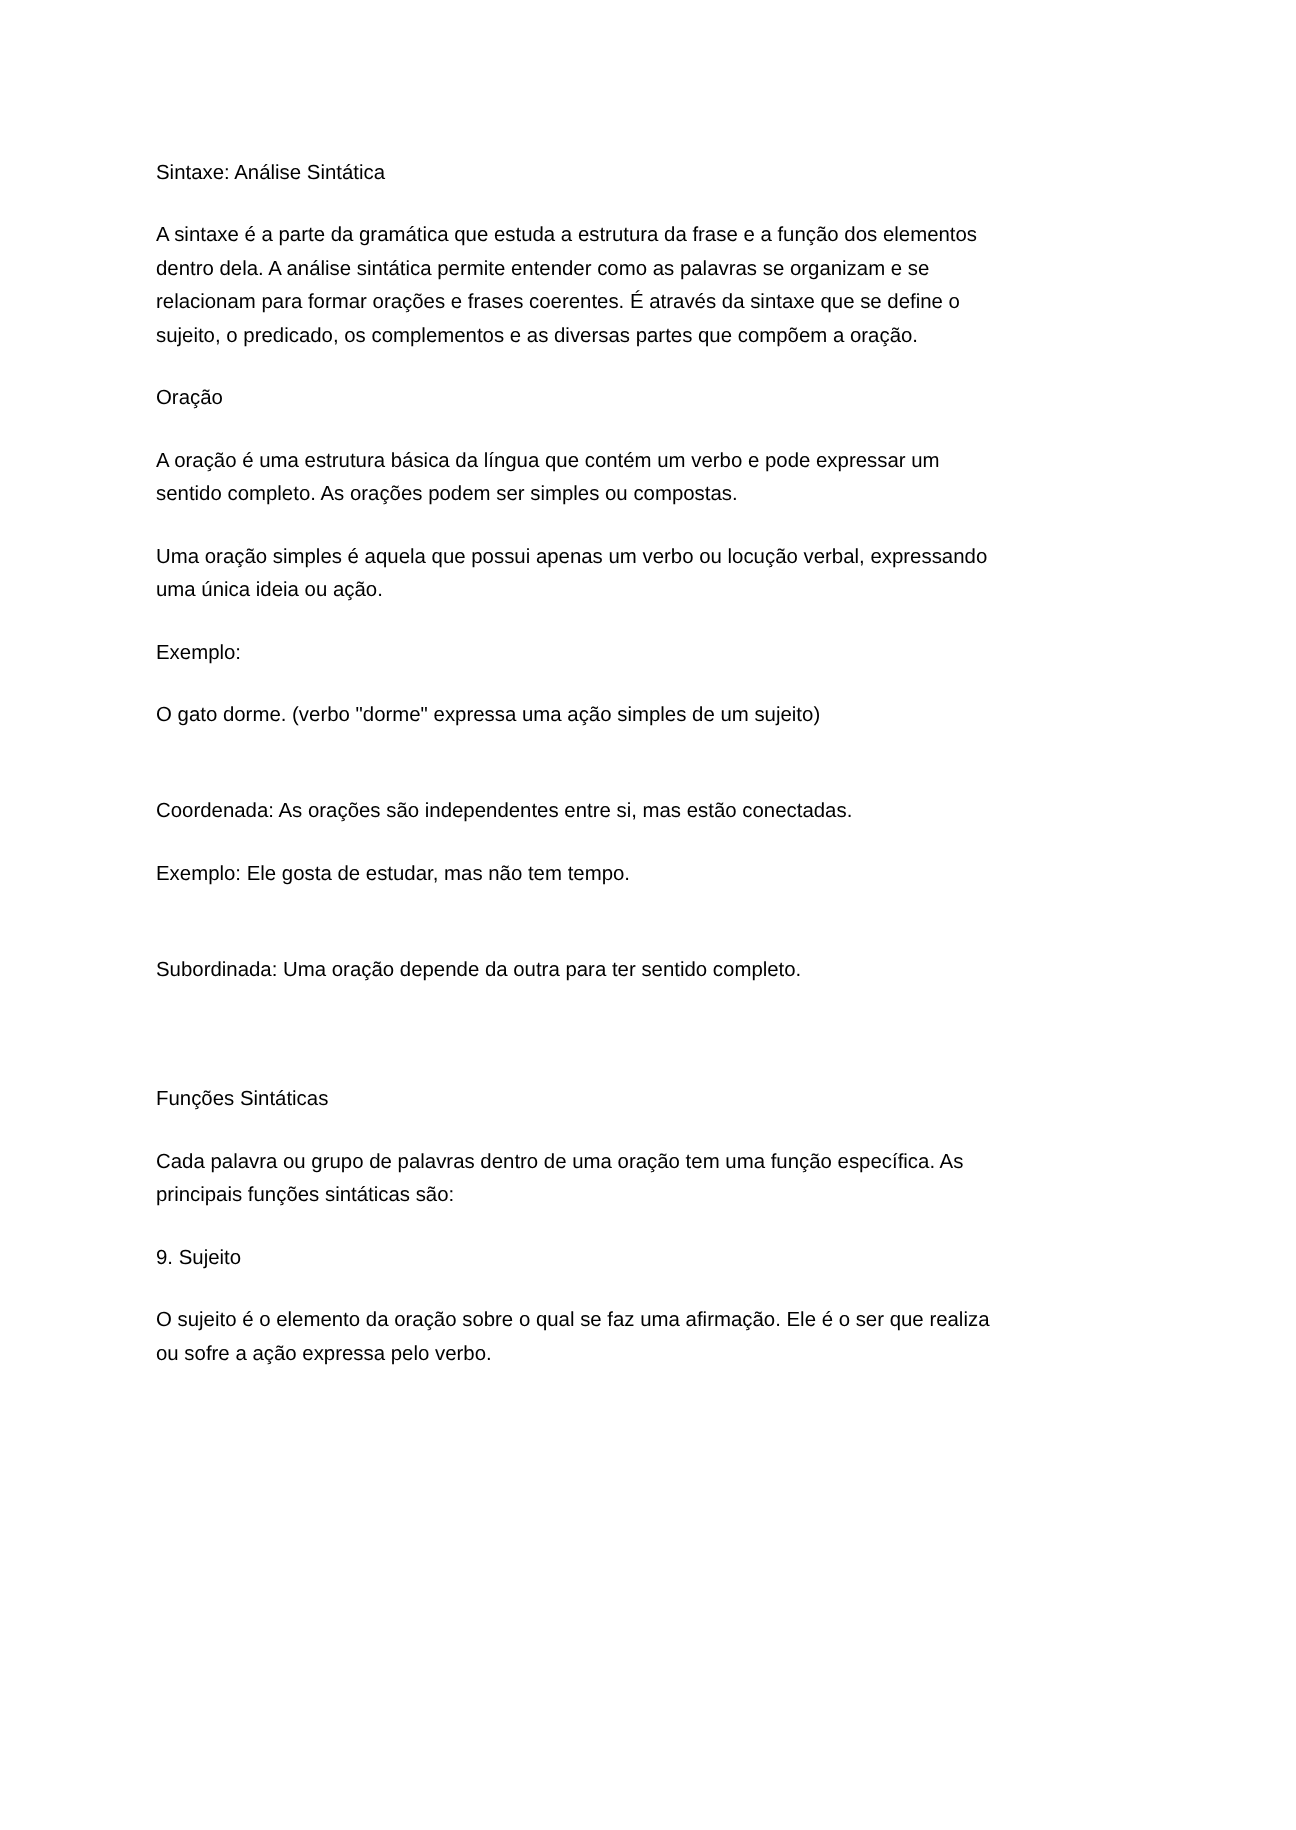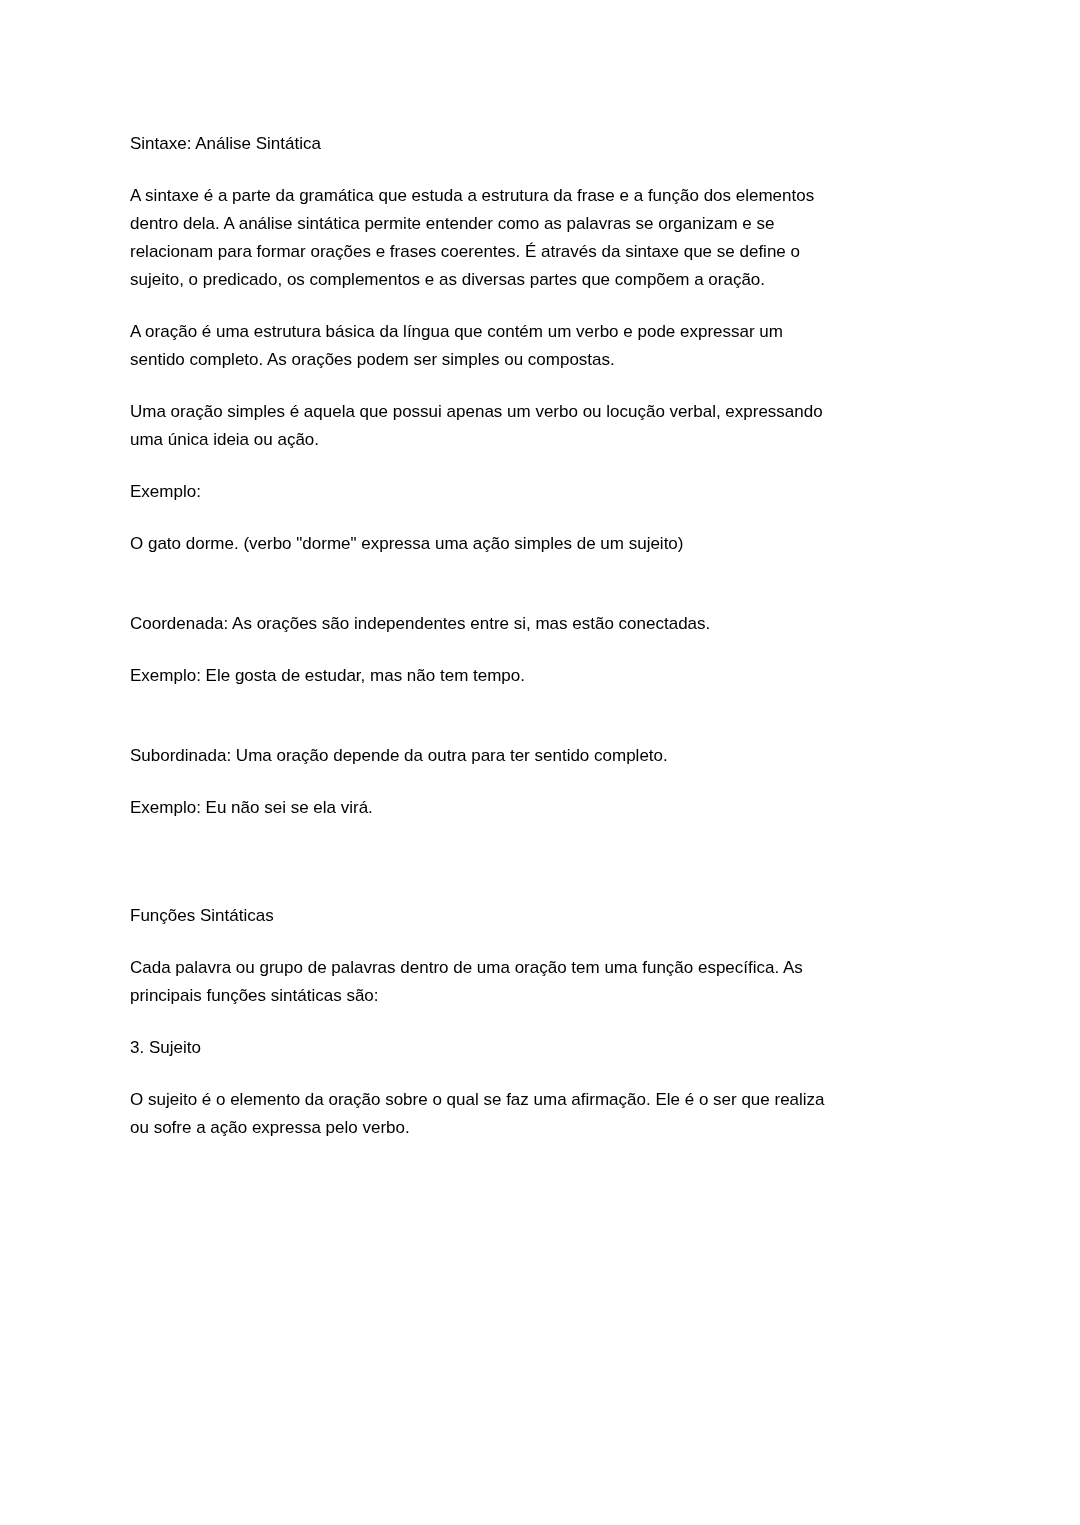--- a/index.html
+++ b/index.html
@@ -39,20 +39,21 @@
 <div class="page">
   <div class="content">
 
     <div class="para">Sintaxe: Análise Sintática</div>
 
     <div class="para">A sintaxe é a parte da gramática que estuda a estrutura da frase e a função dos elementos
 dentro dela. A análise sintática permite entender como as palavras se organizam e se
 relacionam para formar orações e frases coerentes. É através da sintaxe que se define o
 sujeito, o predicado, os complementos e as diversas partes que compõem a oração.</div>
 
+    <div class="para">Oração</div>
 
     <div class="para">A oração é uma estrutura básica da língua que contém um verbo e pode expressar um
 sentido completo. As orações podem ser simples ou compostas.</div>
 
 
     <div class="para">Uma oração simples é aquela que possui apenas um verbo ou locução verbal, expressando
 uma única ideia ou ação.</div>
 
     <div class="para">Exemplo:</div>
 
@@ -63,29 +64,28 @@
 
 
     <div class="para">Coordenada: As orações são independentes entre si, mas estão conectadas.</div>
 
     <div class="para">Exemplo: Ele gosta de estudar, mas não tem tempo.</div>
 
     <div class="spacer"></div>
 
     <div class="para">Subordinada: Uma oração depende da outra para ter sentido completo.</div>
 
-    <div class="para">Exemplo: Eu não sei se ela virá.</div>
 
     <div class="spacer"></div>
     <div class="spacer"></div>
 
     <div class="para">Funções Sintáticas</div>
 
     <div class="para">Cada palavra ou grupo de palavras dentro de uma oração tem uma função específica. As
 principais funções sintáticas são:</div>
 
-    <div class="para">3. Sujeito</div>
+    <div class="para">9. Sujeito</div>
 
     <div class="para">O sujeito é o elemento da oração sobre o qual se faz uma afirmação. Ele é o ser que realiza
 ou sofre a ação expressa pelo verbo.</div>
 
   </div>
 </div>
 
 </body></html>

